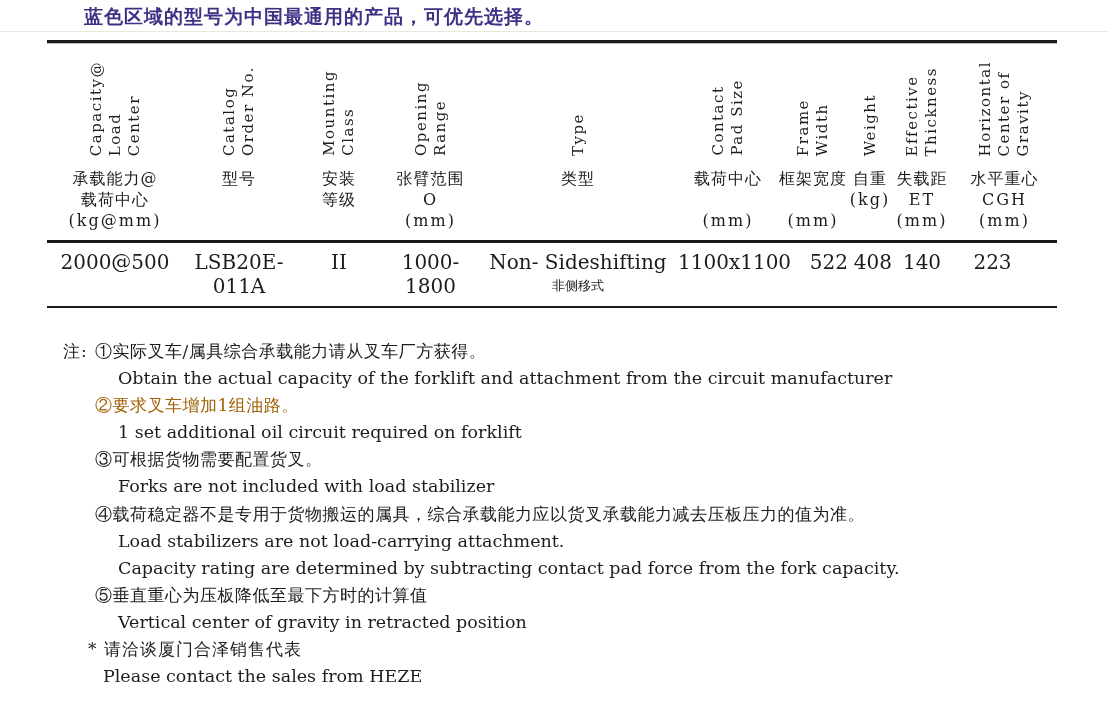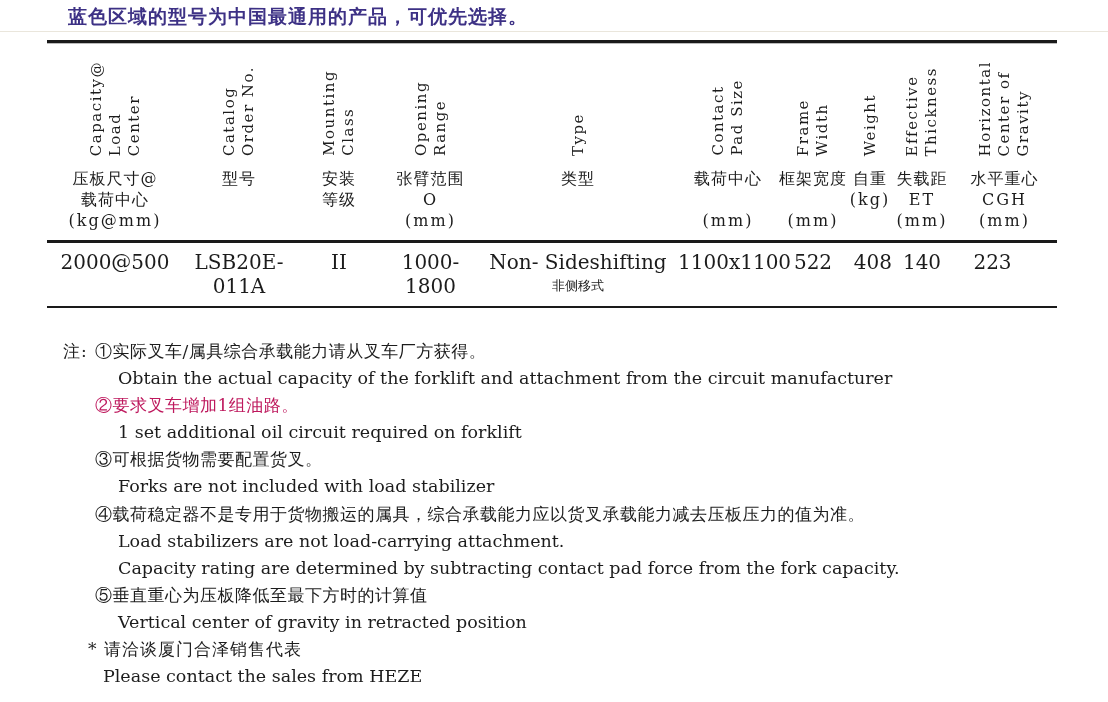--- a/index.html
+++ b/index.html
@@ -1,20 +1,20 @@
 <!DOCTYPE html>
 <html><head>
 <meta charset="utf-8">
 <style>
   html,body{margin:0;padding:0;background:#ffffff;}
   #page{position:relative;width:1108px;height:702px;background:#ffffff;overflow:hidden;
         font-family:"DejaVu Serif","Liberation Serif",serif;color:#1c1c1c;}
 
   
-  .title{position:absolute;left:68px;top:4px;font-size:19px;font-weight:bold;
+  .title{position:absolute;left:84px;top:4px;font-size:19px;font-weight:bold;
          letter-spacing:1px;color:#3d3185;font-family:"DejaVu Sans","Liberation Sans",sans-serif;}
   .title-rule{position:absolute;left:0;top:31px;width:1108px;height:1px;background:#eae6dc;}
 
   
   .spec-table{position:absolute;left:47px;top:40px;width:1010px;}
   .t-border-top{height:3px;background:#1a1a1a;border-bottom:1px solid #bbb;}
   .t-border-mid{height:3px;background:#1a1a1a;}
   .t-border-bot{height:2px;background:#1a1a1a;}
 
   .hrow{display:flex;align-items:flex-end;height:196px;}
@@ -32,41 +32,41 @@
   .dcell.pad-right{padding-right:24px;}
 
   
   .notes{position:absolute;left:63px;top:338px;width:1030px;font-size:17px;}
   .note-prefix{position:absolute;left:0;top:0;height:27px;line-height:27px;letter-spacing:1px;}
   .note-line{height:27.1px;line-height:27.1px;white-space:nowrap;}
   .note-line.zh{margin-left:32px;letter-spacing:0.5px;}
   .note-line.en{margin-left:55px;font-size:17.5px;}
   .note-line.star{margin-left:25px;letter-spacing:1px;}
   .note-line.star-en{margin-left:40px;font-size:17.5px;}
-  .note-line.accent{color:#be185d;}
+  .note-line.accent{color:#a16207;}
 </style>
 </head>
 <body>
 
 <div id="page">
 
   <div class="title">蓝色区域的型号为中国最通用的产品，可优先选择。</div>
   <div class="title-rule"></div>
 
   <div class="spec-table">
     <div class="t-border-top"></div>
     <div class="hrow" id="header-row">
         <div class="hcell" style="width: 136px;">
           <div class="vhead">
             <span>Capacity@</span>
             <span>Load</span>
             <span>Center</span>
           </div>
           <div class="zhead">
-            <div>压板尺寸@</div>
+            <div>承载能力@</div>
             <div>载荷中心</div>
             <div class="latin">(kg@mm)</div>
           </div>
         </div>
         <div class="hcell" style="width: 112px;">
           <div class="vhead">
             <span>Catalog</span>
             <span>Order No.</span>
           </div>
           <div class="zhead">
@@ -177,21 +177,21 @@
         <div class="dcell" style="width: 95px;">
           <div>1000-1800</div>
         </div>
         <div class="dcell" style="width: 200px;">
           <div>Non- Sideshifting</div>
           <div class="subline">非侧移式</div>
         </div>
         <div class="dcell" style="width: 100px;">
           <div>1100x1100</div>
         </div>
-        <div class="dcell" style="width: 70px;">
+        <div class="dcell" style="width: 70px; text-align: right;">
           <div>522</div>
         </div>
         <div class="dcell" style="width: 44px; text-align: right;">
           <div>408</div>
         </div>
         <div class="dcell" style="width: 60px;">
           <div>140</div>
         </div>
         <div class="dcell pad-right" style="width: 105px;">
           <div>223</div>

